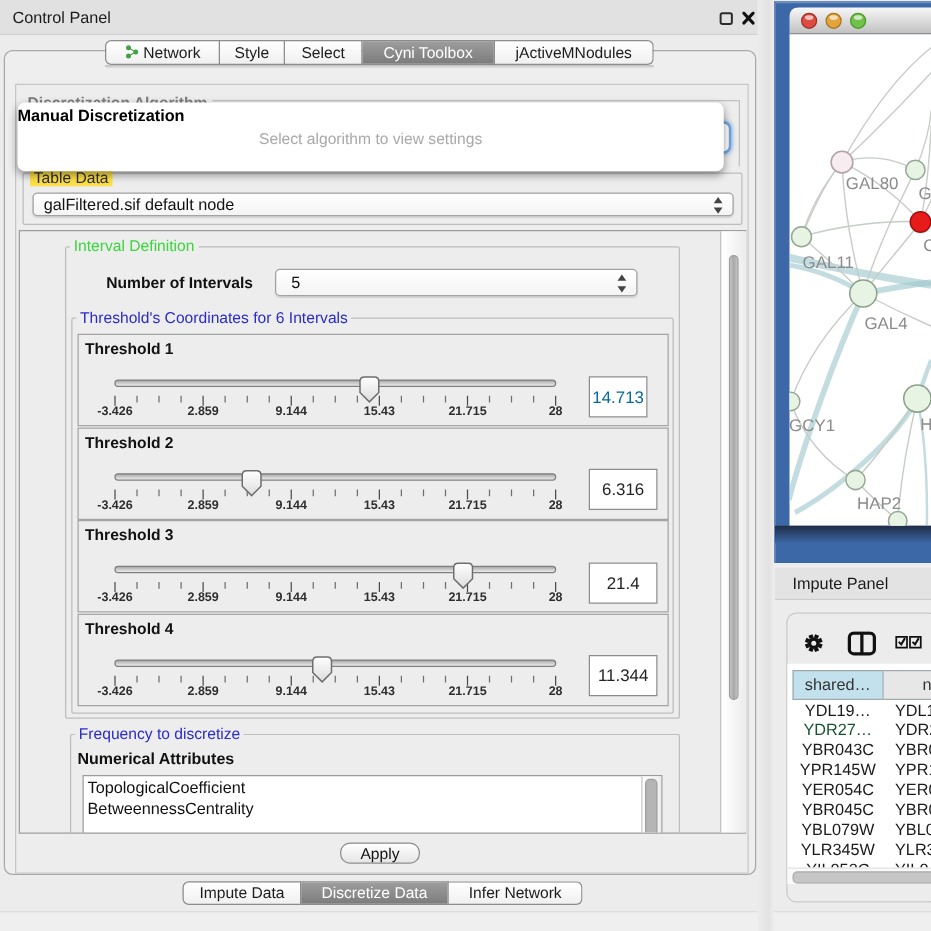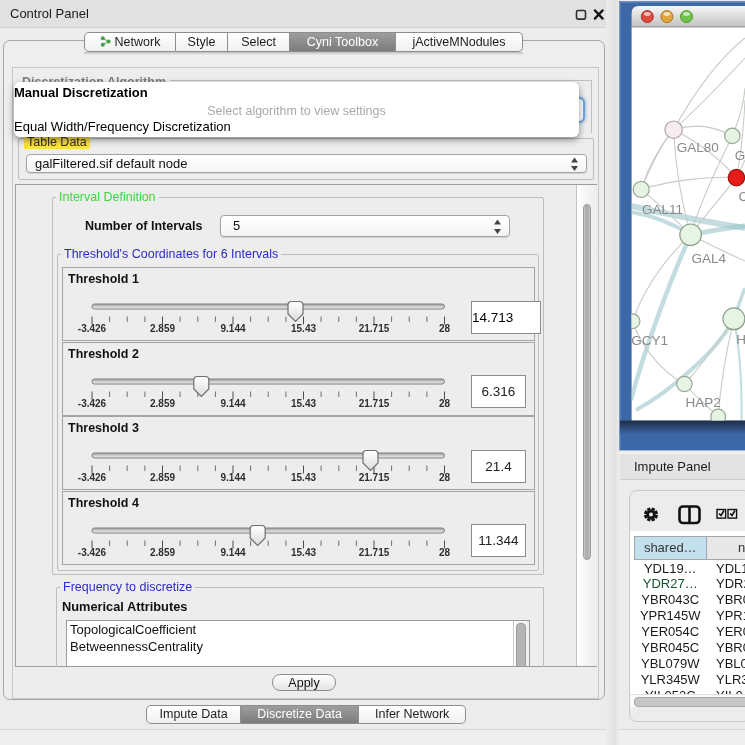--- a/index.html
+++ b/index.html
@@ -106,21 +106,21 @@
       <line x1="381.5" y1="48.5" x2="381.5" y2="56.5" stroke="#4d4d4d" stroke-width="1"></line>
       <text x="29.0" y="64" font-size="10" font-weight="bold" fill="#2e2e2e" text-anchor="middle">-3.426</text>
       <text x="99.5" y="64" font-size="10" font-weight="bold" fill="#2e2e2e" text-anchor="middle">2.859</text>
       <text x="170.0" y="64" font-size="10" font-weight="bold" fill="#2e2e2e" text-anchor="middle">9.144</text>
       <text x="240.5" y="64" font-size="10" font-weight="bold" fill="#2e2e2e" text-anchor="middle">15.43</text>
       <text x="311.0" y="64" font-size="10" font-weight="bold" fill="#2e2e2e" text-anchor="middle">21.715</text>
       <text x="381.5" y="64" font-size="10" font-weight="bold" fill="#2e2e2e" text-anchor="middle">28</text>
       <path d="M 225.0 37 L 225.0 46 L 232.5 53.5 L 240.0 46 L 240.0 37 Q 240.0 33.5 236.5 33.5 L 228.5 33.5 Q 225.0 33.5 225.0 37 Z" fill="url(#hg)" stroke="#6e6e6e" stroke-width="1.2"></path>
     </svg>
     <div style="position:absolute;left:5px;top:4px;font-size:12.5px;font-weight:bold;color:#111">Threshold 1</div>
-    <div style="position:absolute;left:408px;top:32.5px;width:70px;height:33px;background:#fff;border:1px solid #8c8c8c;box-sizing:border-box;font-size:13.5px;color:#000000;text-align:left;line-height:31px">14.713</div>
+    <div style="position:absolute;left:408px;top:32.5px;width:47px;height:33px;background:#fff;border:1px solid #8c8c8c;box-sizing:border-box;font-size:13.5px;color:#0369a1;text-align:center;line-height:31px">14.713</div>
   </div>
 <div style="position:absolute;left:62px;top:341.5px;width:471px;height:72px;border:1px solid #a4a4a4;background:#ededed">
     <svg width="471" height="72" style="position:absolute;left:0;top:0">
       <rect x="29" y="36" width="352.5" height="5" rx="2.5" fill="url(#tg)" stroke="#7f7f7f" stroke-width="1"></rect>
       <line x1="29.0" y1="48.5" x2="29.0" y2="56.5" stroke="#4d4d4d" stroke-width="1"></line>
       <line x1="46.6" y1="48.5" x2="46.6" y2="54" stroke="#6f6f6f" stroke-width="1"></line>
       <line x1="64.2" y1="48.5" x2="64.2" y2="54" stroke="#6f6f6f" stroke-width="1"></line>
       <line x1="81.9" y1="48.5" x2="81.9" y2="54" stroke="#6f6f6f" stroke-width="1"></line>
       <line x1="99.5" y1="48.5" x2="99.5" y2="56.5" stroke="#4d4d4d" stroke-width="1"></line>
       <line x1="117.1" y1="48.5" x2="117.1" y2="54" stroke="#6f6f6f" stroke-width="1"></line>
@@ -231,21 +231,20 @@
   </div>
 <div class="abs" style="left:272px;top:674px;width:64px;height:17px;box-sizing:border-box;background:linear-gradient(#ffffff,#e5e5e5);border:1px solid #8d8d8d;border-radius:8px;font-size:12.5px;color:#111;text-align:center;line-height:16px">Apply</div>
 <div class="abs" style="left:146.3px;top:705px;width:94.5px;height:19px;border-radius:5px 0 0 5px;background:linear-gradient(#ffffff,#f0f0f0);color:#1c1c1c;border:1px solid #8d8d8d;border-left-width:1px;box-sizing:border-box;font-size:12.5px;text-align:center;line-height:17px">Impute Data</div>
 <div class="abs" style="left:240.8px;top:705px;width:118.5px;height:19px;background:linear-gradient(#9d9d9d,#7c7c7c);color:#fff;border:1px solid #8d8d8d;border-left-width:0;box-sizing:border-box;font-size:12.5px;text-align:center;line-height:17px">Discretize Data</div>
 <div class="abs" style="left:359.3px;top:705px;width:106.8px;height:19px;border-radius:0 5px 5px 0;background:linear-gradient(#ffffff,#f0f0f0);color:#1c1c1c;border:1px solid #8d8d8d;border-left-width:0;box-sizing:border-box;font-size:12.5px;text-align:center;line-height:17px">Infer Network</div>
 <div class="abs" style="left:0;top:729px;width:745px;height:1px;background:#d8d8d8"></div>
 <div class="abs" style="left:0;top:730px;width:745px;height:15px;background:#efefef"></div>
 <div class="abs" style="left:14px;top:82px;width:565px;height:55px;background:#fff;border-radius:6px;box-shadow:0 3px 7px rgba(0,0,0,0.42);z-index:50">
     <div style="font-size:13px;font-weight:bold;color:#000;margin-top:3px">Manual Discretization</div>
     <div style="text-align:center;font-size:12.5px;color:#a9a9a9;margin-top:4px">Select algorithm to view settings</div>
-    <div style="font-size:13px;color:#000;margin-top:1px">Equal Width/Frequency Discretization</div>
   </div>
 <svg class="abs" style="left:612px;top:356px" width="6" height="8">
     <path d="M1 1 L5 4 L1 7 Z" fill="#9a9a9a"></path>
   </svg>
 <div class="abs" style="left:606px;top:0;width:13px;height:745px;background:linear-gradient(90deg,#ececec,#e2e2e2 70%,#ececec)"></div>
 <svg class="abs" style="left:619px;top:0" width="126" height="455" viewBox="619 0 126 455">
     <rect x="619.5" y="1" width="126" height="449.4" fill="#3c68a7"></rect>
     <rect x="619.5" y="1" width="126" height="1.6" fill="#6e8fc0"></rect>
     <rect x="619.5" y="1" width="1.3" height="449" fill="#5b80b5"></rect>
     <path d="M 639 6 L 745 6 L 745 27.3 L 631.6 27.3 L 631.6 13.4 Q 631.6 6 639 6 Z" fill="url(#mtb)"></path>

